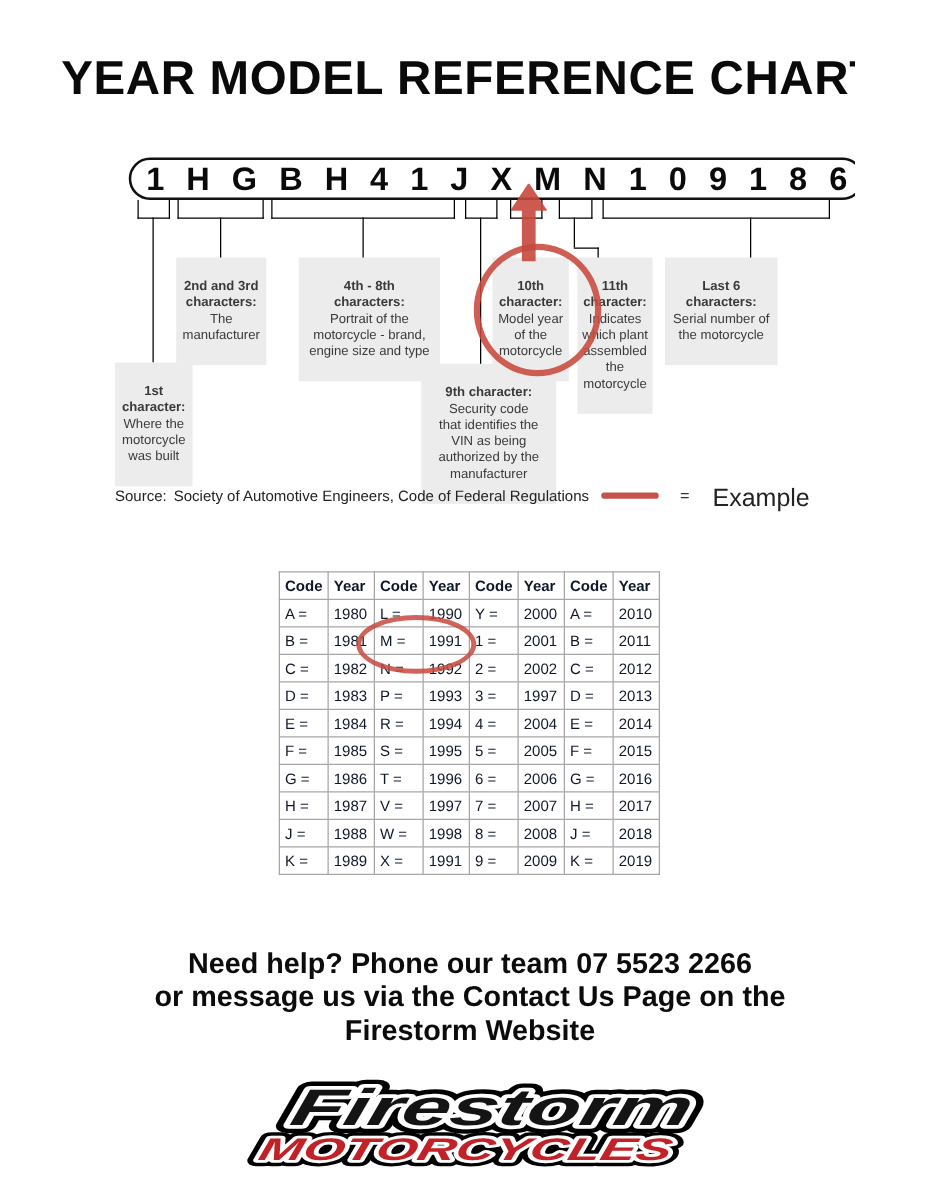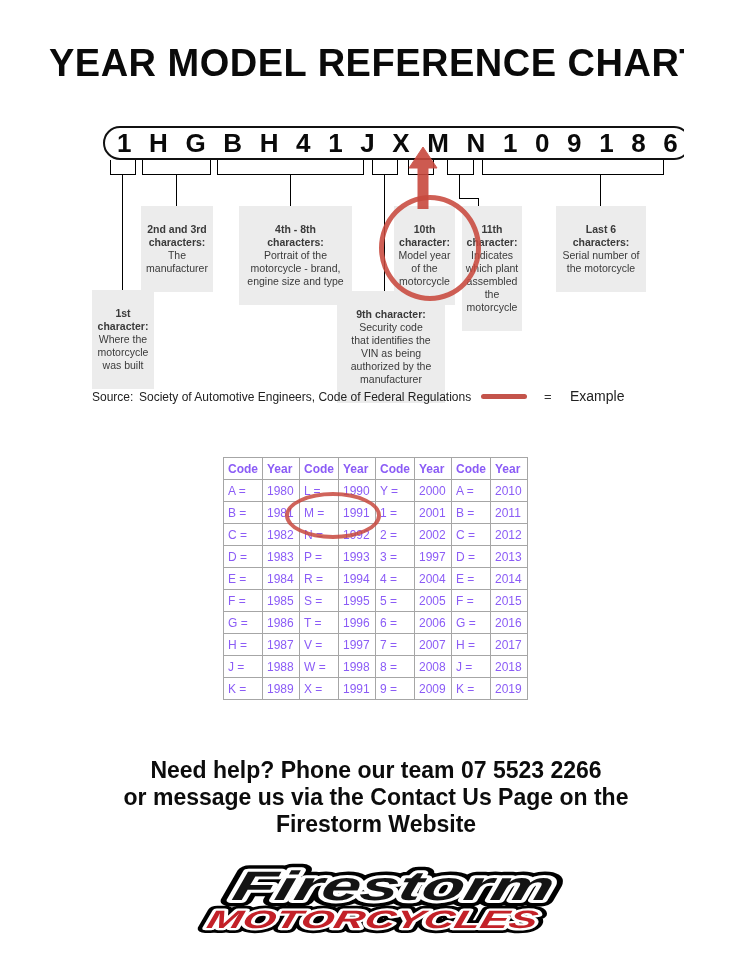--- a/index.html
+++ b/index.html
@@ -35,25 +35,25 @@
   .table-ellipse{position:absolute;left:285px;top:492px;width:88px;height:39px;
     border:4px solid rgba(200,73,62,.85);border-radius:50%;}
 
   
   .source-row{position:absolute;left:92px;top:388px;width:600px;height:20px;font-size:12px;color:#222;}
   .source-label{position:absolute;left:0;top:2px;}
   .source-text{position:absolute;left:47px;top:2px;}
   .legend-line{position:absolute;left:389px;top:6px;width:46px;height:5px;border-radius:3px;
     background:#c4544b;}
   .legend-eq{position:absolute;left:452px;top:1px;font-size:13px;color:#333;}
-  .legend-example{position:absolute;left:478px;top:0;font-size:14px;color:#222;}
+  .legend-example{position:absolute;left:478px;top:0;font-size:20px;color:#222;}
 
   
   .year-table{position:absolute;left:223px;top:457px;border-collapse:collapse;
-    font-size:12px;color:#8b5cf6;background:#fff;padding-left:14px;}
+    font-size:12px;color:#0f172a;background:#fff;padding-left:14px;}
   .year-table th,.year-table td{border:1px solid #a6a6a6;height:21px;padding:0 4px;
     text-align:left;font-weight:normal;white-space:nowrap;}
   .year-table th{font-weight:bold;}
   .year-table td.year-cell{text-align:left;padding-right:5px;}
   .year-table col.c-code{width:33px;} .year-table col.c-year{width:37px;}
 
   
   .help-text{position:absolute;left:0;top:757px;width:752px;text-align:center;
     font-size:23px;font-weight:bold;line-height:27px;color:#0c0c0c;white-space:pre-line;}
 
@@ -141,21 +141,21 @@
   </div>
   <div class="callout" style="left:462px;top:206px;width:60px;">
     <div class="co-title">11th
 character:</div>
     <div class="co-body">Indicates
 which plant
 assembled
 the
 motorcycle</div>
   </div>
-  <div class="callout" style="left:556px;top:206px;width:90px;">
+  <div class="callout" style="left:532px;top:206px;width:90px;">
     <div class="co-title">Last 6
 characters:</div>
     <div class="co-body">Serial number of
 the motorcycle</div>
   </div>
 
   <div class="red-circle"></div>
   <svg class="red-arrow" width="32" height="62" viewBox="0 0 32 62">
     <path d="M16 0 L30 21 L21 21 L21 62 L11 62 L11 21 L2 21 Z" fill="#c8493e" opacity="0.9" stroke="#c8493e" stroke-width="1" stroke-linejoin="round"></path>
   </svg>

